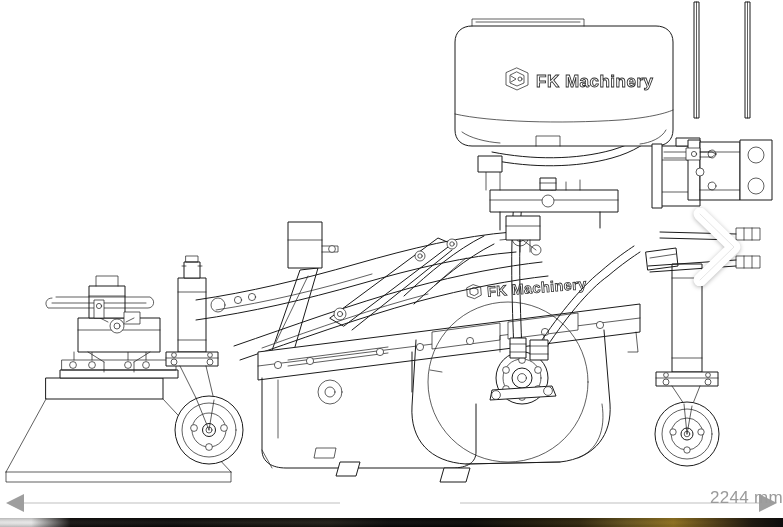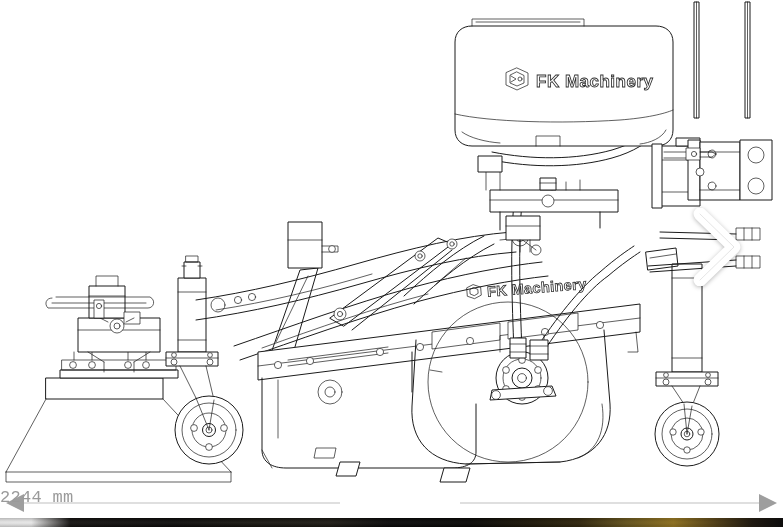--- a/index.html
+++ b/index.html
@@ -18,25 +18,25 @@
   }
   #drawing{position:absolute;left:0;top:0;width:783px;height:527px;}
 
   
   .dim-wrap{
     position:absolute;left:0;top:486px;width:783px;height:34px;
     pointer-events:none;
   }
   .dim-label{
     position:absolute;left:0;right:0;top:2px;
-    text-align:left;
+    text-align:right;
     font-size:17px;
     letter-spacing:.3px;
     color:#9a9a9a;
-    font-family:Liberation Mono, monospace;
+    font-family:Liberation Sans, sans-serif;
   }
   
   .bottom-strip{
     position:absolute;left:0;top:518px;width:783px;height:9px;
     background:linear-gradient(90deg,
       #fdfdfd 0%, #fdfdfd 4%,
       #161412 9%, #0d0c0b 22%,
       #17150f 33%, #1d1a14 42%,
       #0a0a0a 50%, #0b0a08 60%,
       #241d0c 68%, #3b2f12 74%,

